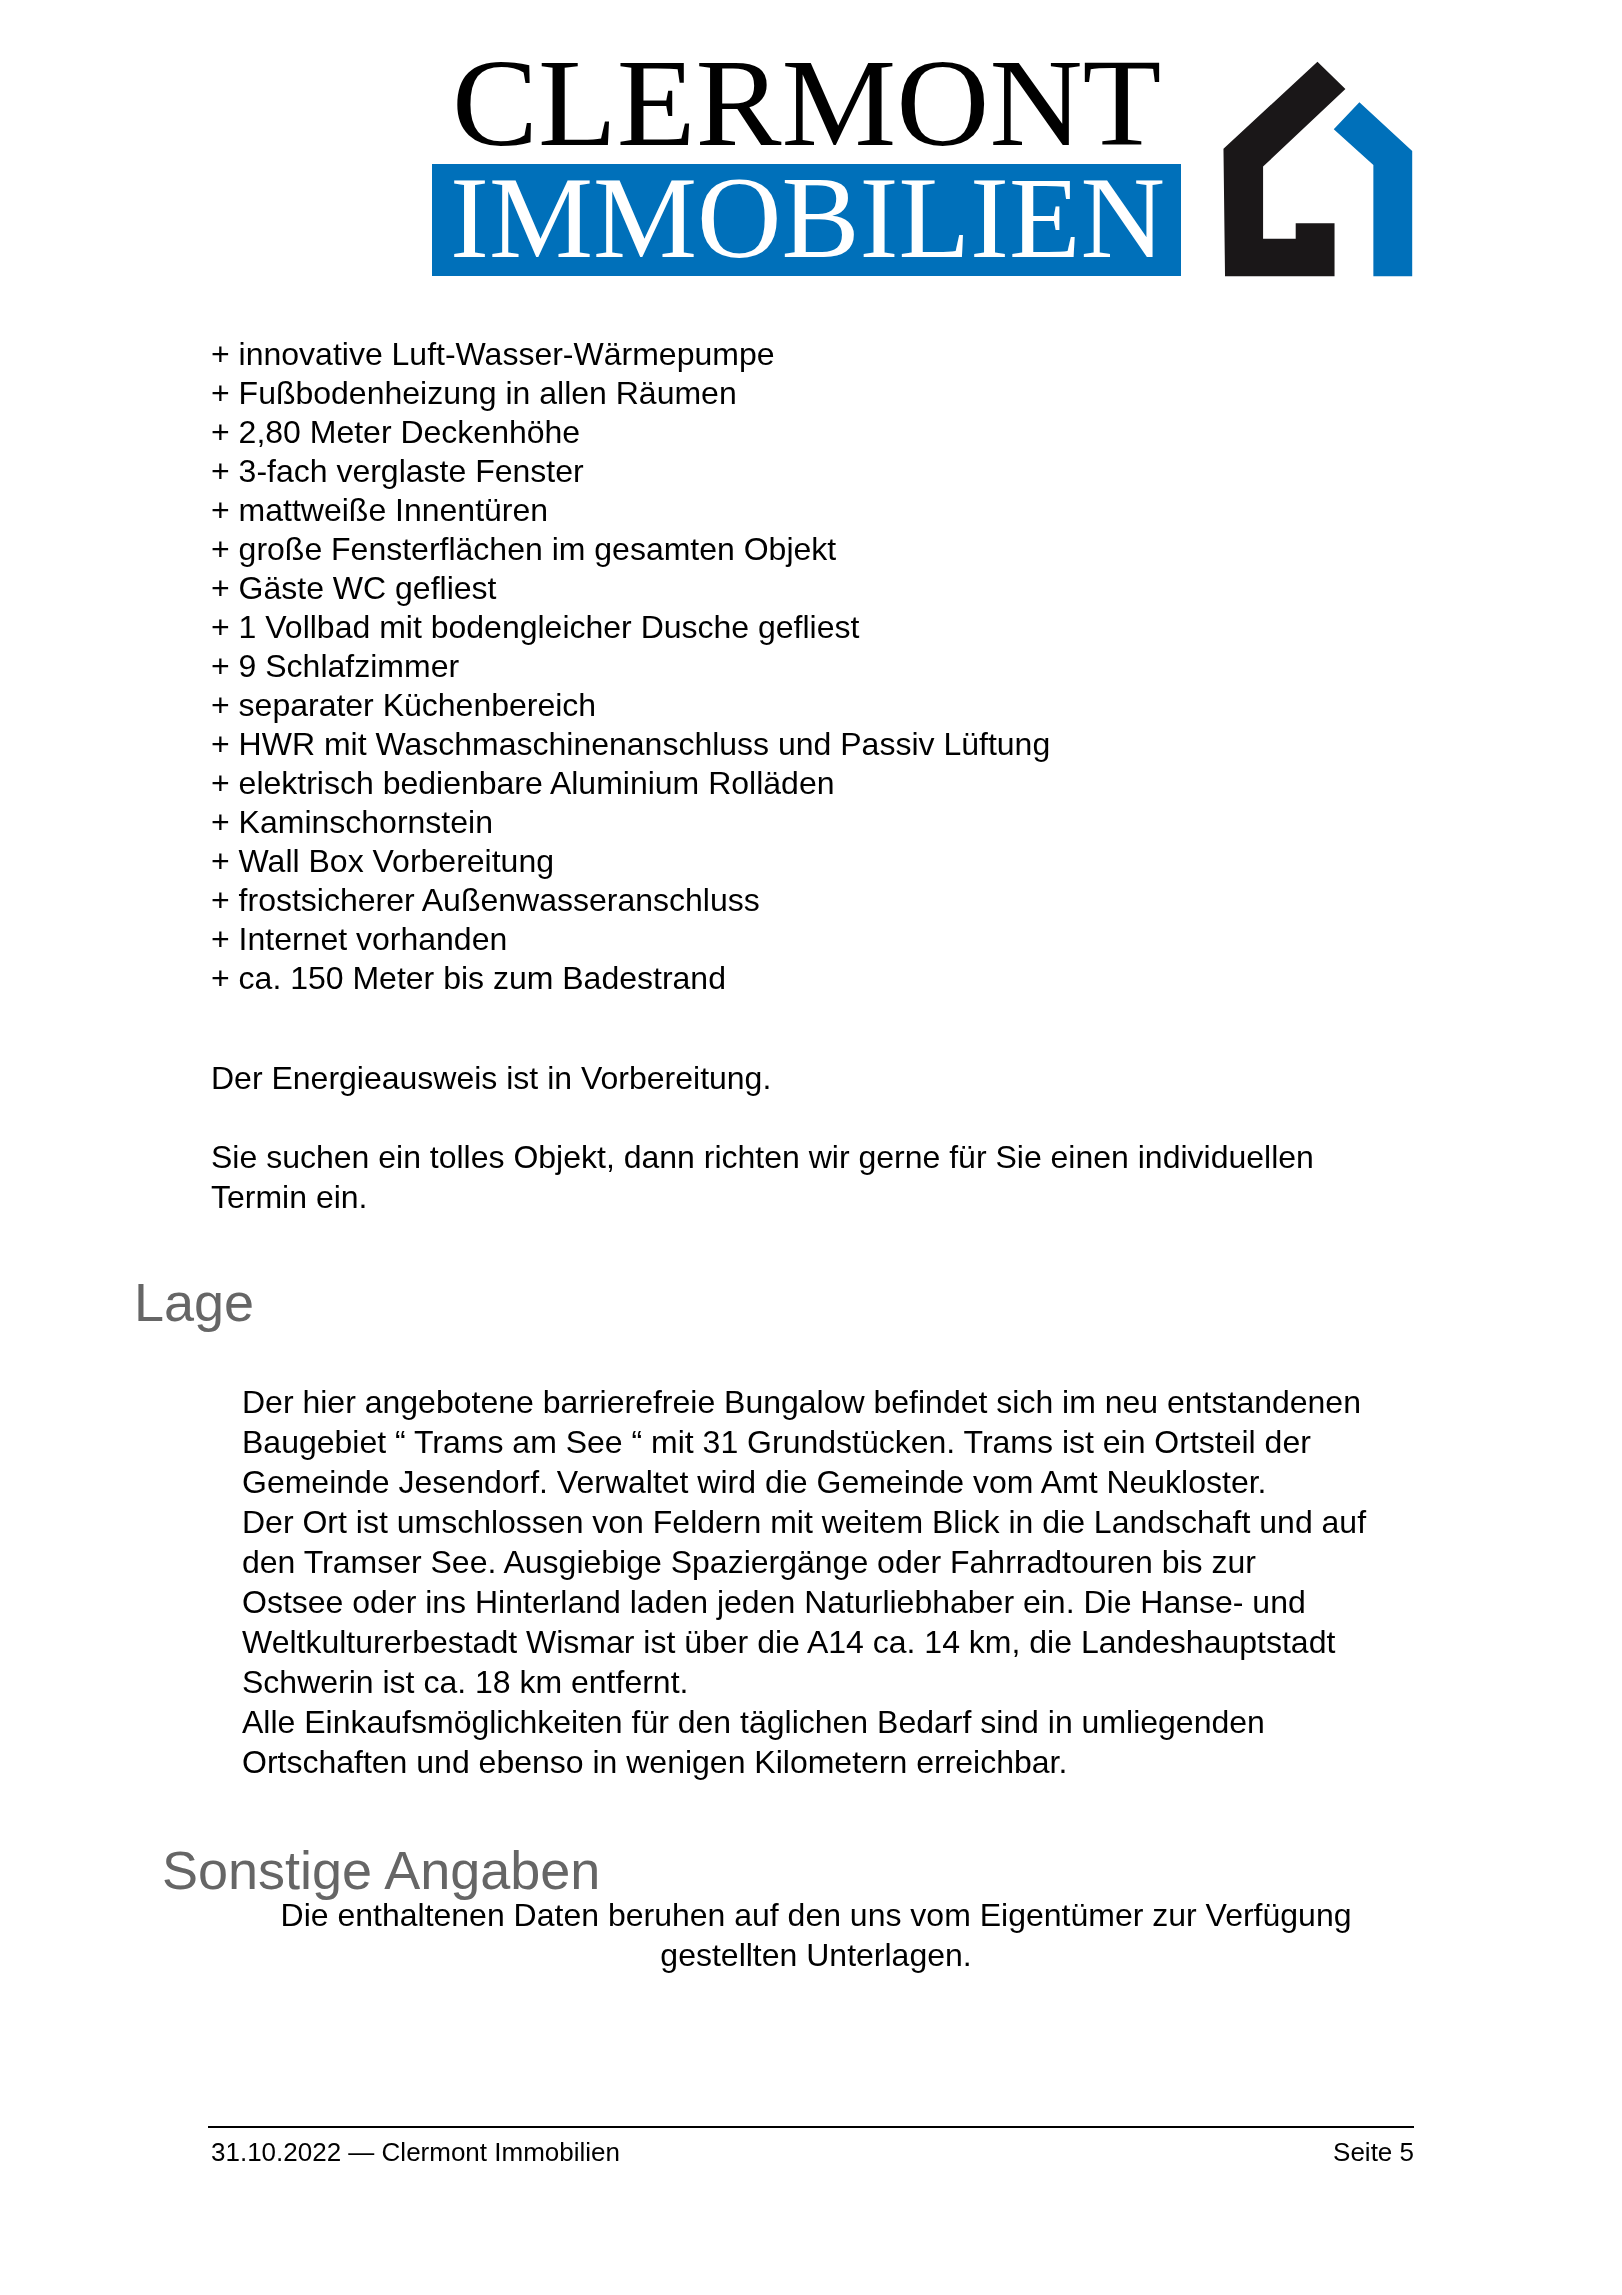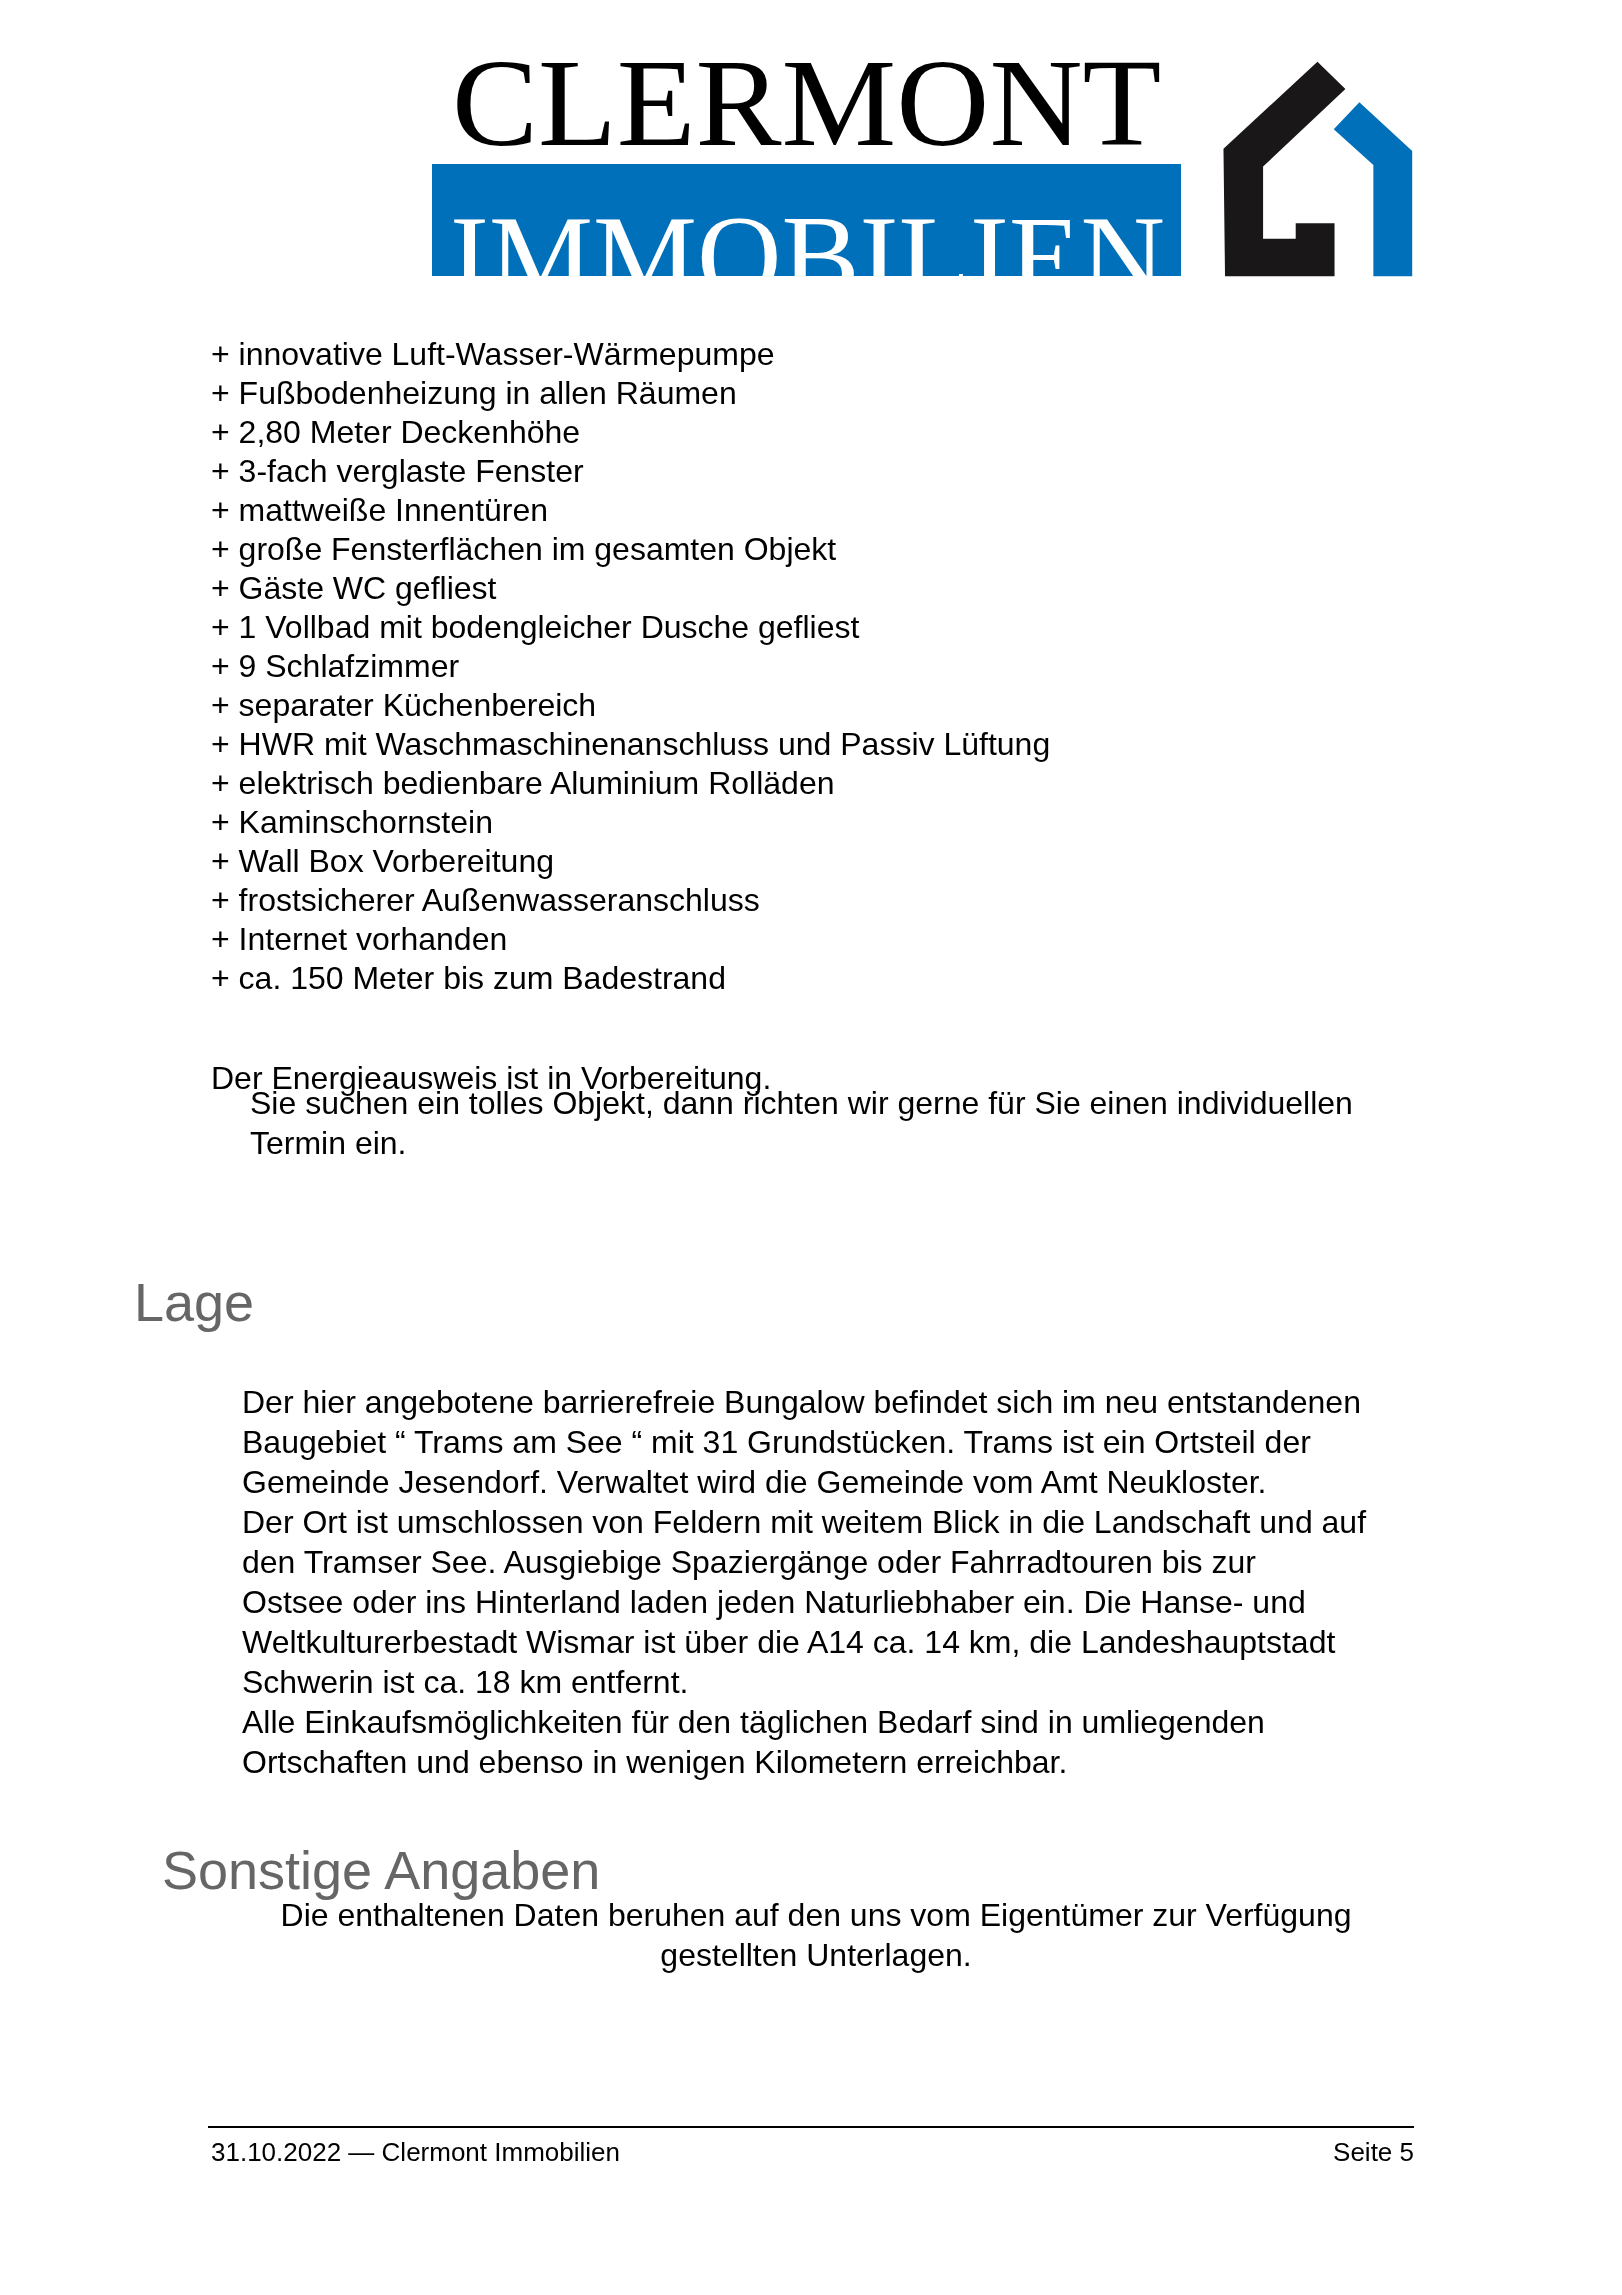--- a/index.html
+++ b/index.html
@@ -1,21 +1,21 @@
 <!DOCTYPE html>
 <html style="font-size:12.4px"><head>
 <meta charset="utf-8">
 <style>
   html, body { margin: 0; padding: 0; background: #ffffff; }
   body { width: 1623px; height: 2295px; position: relative; overflow: hidden; font-family: "Liberation Sans", sans-serif; color: #000; }
   .abs { position: absolute; }
   .logo-word { position: absolute; font-family: "Liberation Serif", serif; line-height: 1; white-space: nowrap; transform-origin: left top; }
   #logo-top { left: 452px; top: 42px; font-size: 124px; color: #000; transform: scaleX(1.04); }
   #logo-box { left: 432px; top: 164px; width: 749px; height: 112px; background: #0070ba; }
-  #logo-bottom { left: 450px; top: 159px; font-size: 117px; color: #fff; margin-top: 39px; }
+  #logo-bottom { left: 450px; top: 159px; font-size: 117px; color: #fff; }
   #house { left: 1218px; top: 54px; width: 202px; height: 233px; }
   .body-text { position: absolute; left: 211px; width: 1210px; font-size: 32px; line-height: 40px; white-space: nowrap; }
   .list { position: absolute; left: 211px; top: 335px; margin: 0; padding: 0; list-style: none; font-size: 32px; line-height: 39px; }
   .list li { white-space: nowrap; }
   .heading { position: absolute; left: 134px; font-size: 54px; line-height: 71px; color: #666666; font-weight: normal; margin: 0; white-space: nowrap; }
   .para-line { display: block; white-space: nowrap; }
   #footer-rule { left: 208px; top: 2126px; width: 1206px; height: 1.6px; background: #000; }
   .footer-text { position: absolute; top: 2137px; font-size: 26px; line-height: 31px; white-space: nowrap; }
   #footer-left { left: 211px; }
   #footer-right { right: 209px; text-align: right; }
@@ -48,21 +48,21 @@
   <li>+ elektrisch bedienbare Aluminium Rolläden</li>
   <li>+ Kaminschornstein</li>
   <li>+ Wall Box Vorbereitung</li>
   <li>+ frostsicherer Außenwasseranschluss</li>
   <li>+ Internet vorhanden</li>
   <li>+ ca. 150 Meter bis zum Badestrand</li>
 </ul>
 
 <div class="body-text" style="top:1058px;">Der Energieausweis ist in Vorbereitung.</div>
 
-<div class="body-text" style="top:1083px;margin-left:39px;">
+<div class="body-text" style="top:1137px;">
   <span class="para-line">Sie suchen ein tolles Objekt, dann richten wir gerne für Sie einen individuellen</span>
   <span class="para-line">Termin ein.</span>
 </div>
 
 <h2 class="heading" style="top:1267px;">Lage</h2>
 <div class="body-text" style="top:1382px;margin-left:31px;">
   <span class="para-line">Der hier angebotene barrierefreie Bungalow befindet sich im neu entstandenen</span>
   <span class="para-line">Baugebiet “ Trams am See “ mit 31 Grundstücken. Trams ist ein Ortsteil der</span>
   <span class="para-line">Gemeinde Jesendorf. Verwaltet wird die Gemeinde vom Amt Neukloster.</span>
   <span class="para-line">Der Ort ist umschlossen von Feldern mit weitem Blick in die Landschaft und auf</span>

